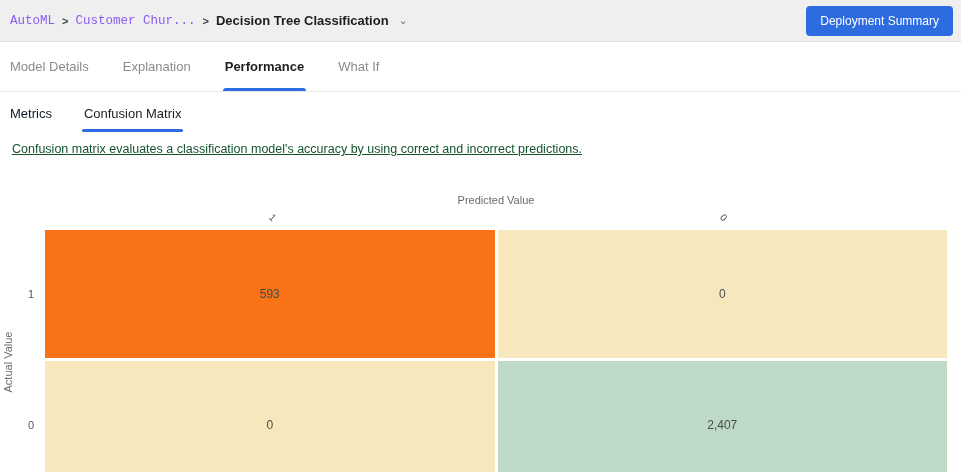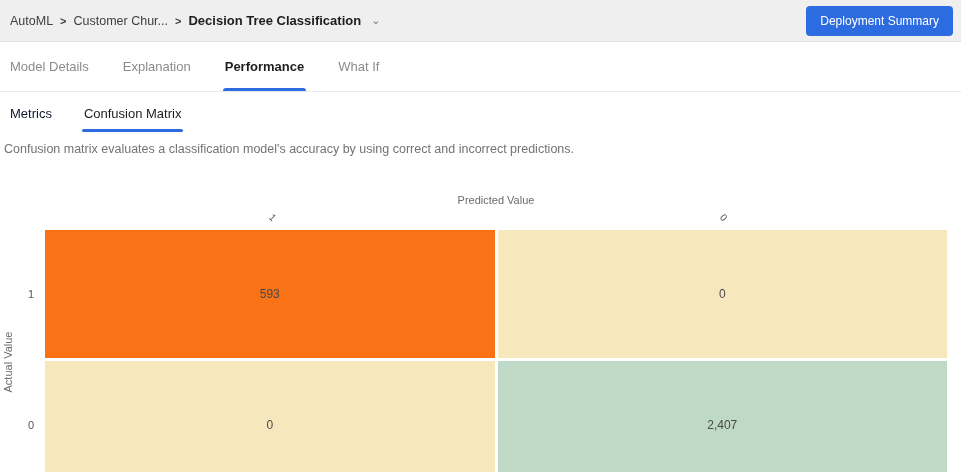--- a/index.html
+++ b/index.html
@@ -15,21 +15,21 @@
   .topbar {
     height: 42px;
     background: #efeff0;
     border-bottom: 1px solid #e2e2e3;
     display: flex;
     align-items: center;
     justify-content: space-between;
     padding: 0 8px 0 10px;
   }
   .breadcrumb { display: flex; align-items: center; gap: 7px; font-size: 12.5px; }
-  .crumb-link { color: #404040; cursor: pointer; text-decoration: none; }
+  .crumb-link { color: #8b5cf6; cursor: pointer; text-decoration: none; font-family: Liberation Mono, monospace; }
   .crumb-sep { color: #3c4043; font-size: 11px; font-weight: 600; }
   .crumb-current { color: #1d1d1f; font-weight: 700; font-size: 13px; }
   .chevron { color: #7a7a7a; font-size: 11px; margin-left: 3px; cursor: pointer; }
   .deploy-btn {
     border: none;
     color: #ffffff;
     font-size: 12px;
     font-family: "Liberation Sans", sans-serif;
     padding: 8px 14px;
     border-radius: 4px;
@@ -85,23 +85,24 @@
   .subtab.active { color: #1d1d1f; }
   .subtab-underline {
     position: absolute;
     left: 0; right: 0; bottom: 0;
     height: 3px;
     border-radius: 3px;
   }
 
   
   .description {
-    padding: 10px 4px 0 4px;
+    padding: 10px 4px 0 12px;
     font-size: 12.5px;
-    color: #737373;
+    color: #14532d;
+    text-decoration: underline;
   }
 
   
   .chart { position: relative; margin-top: 38px; }
   .xaxis-title {
     margin-left: 45px;
     width: 902px;
     text-align: center;
     font-size: 11px;
     color: #6b6b6b;

